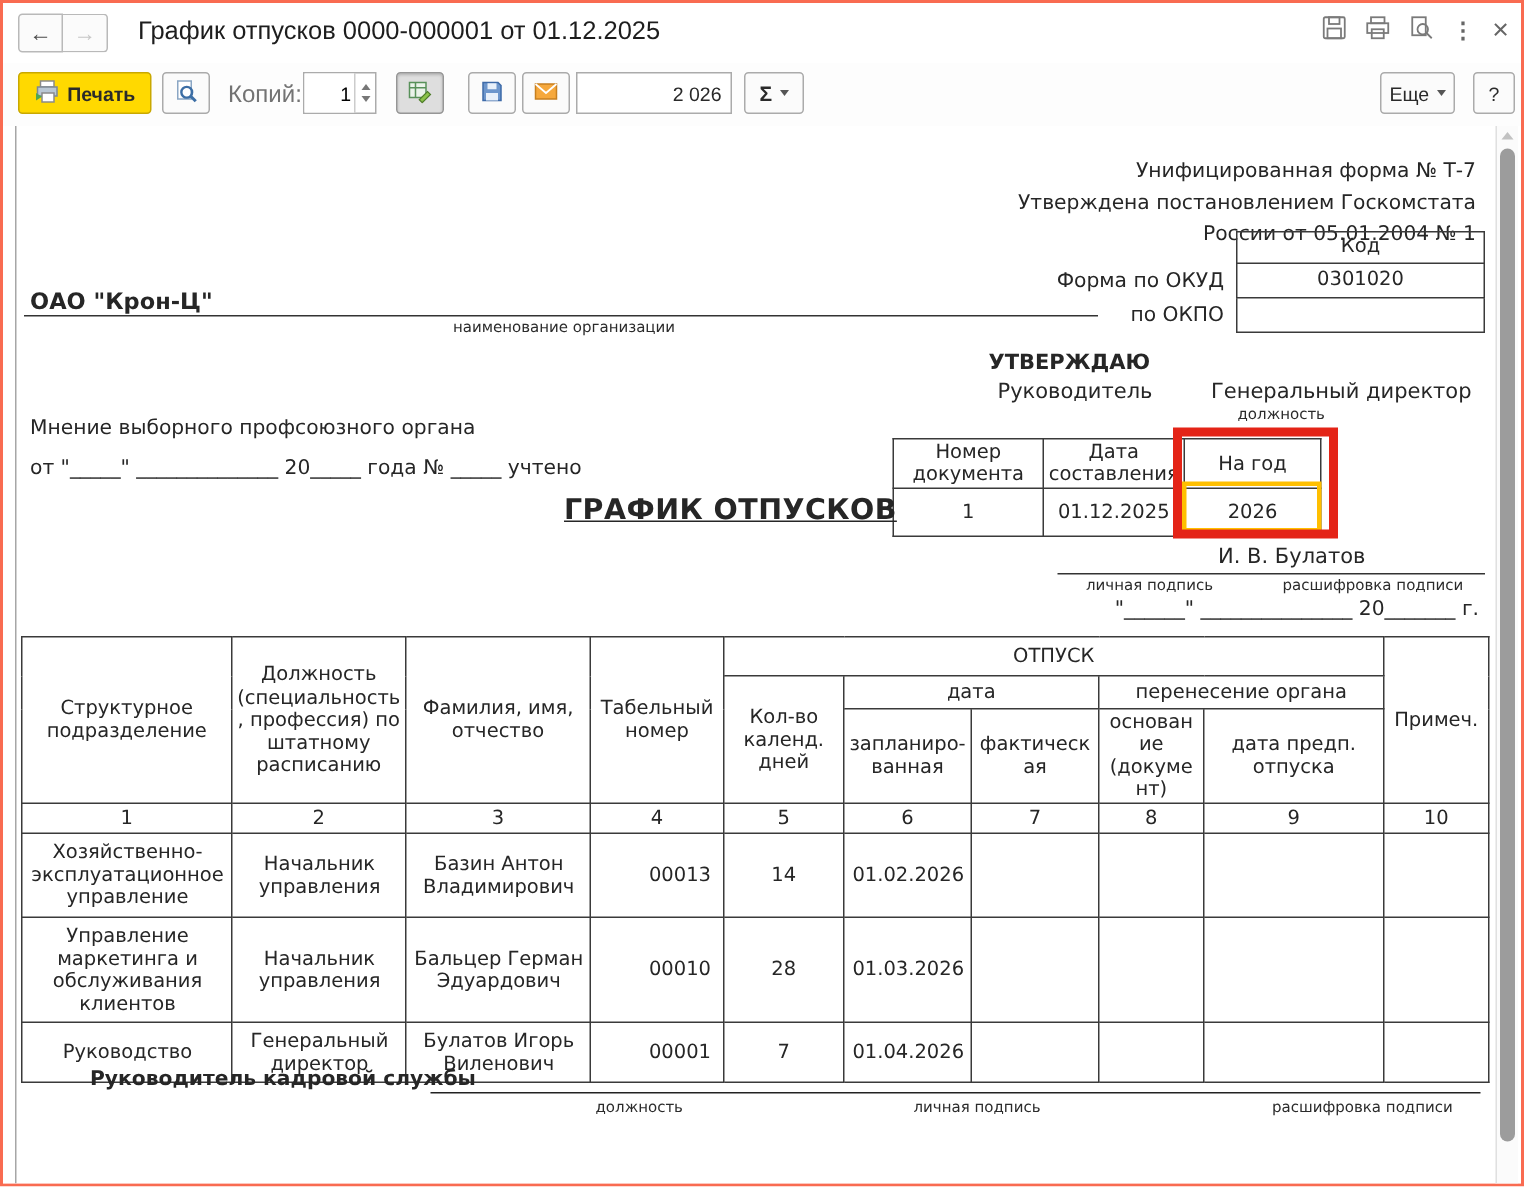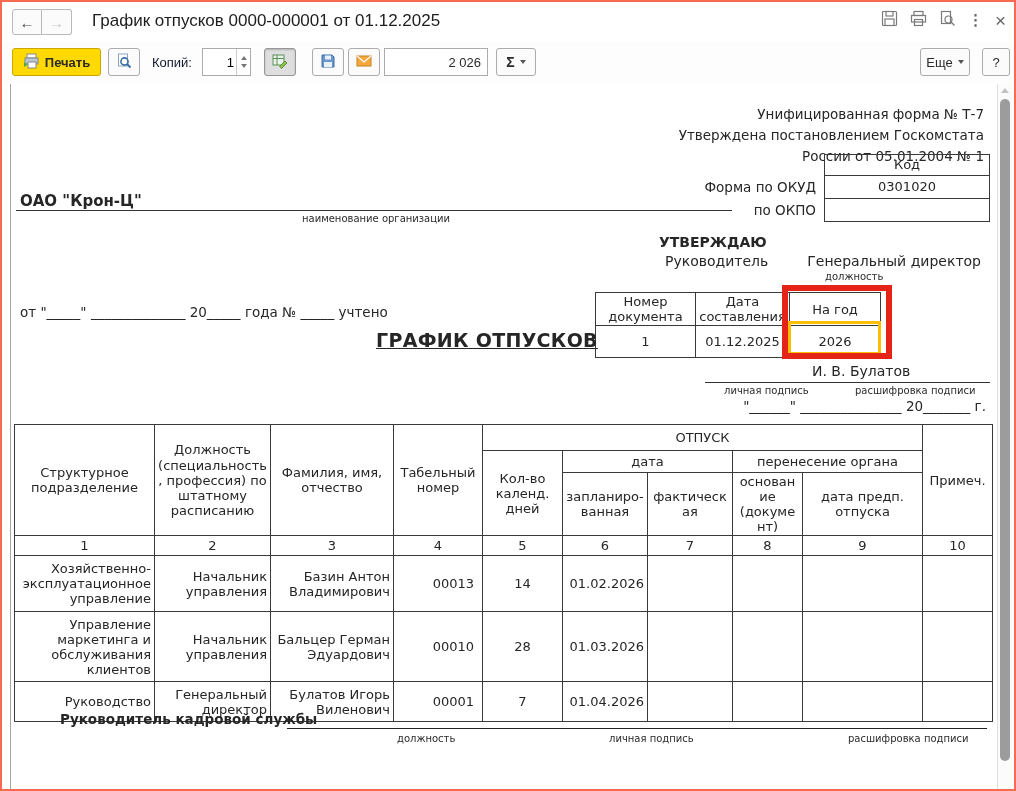--- a/index.html
+++ b/index.html
@@ -32,21 +32,21 @@
 
   
   .toolbar { position:relative; height:42px; background:#fdfdfd; }
   .tbtn {
     position:absolute; top:6px; height:28px; background:#fbfbfb;
     border:1px solid #ababab; border-radius:3px; cursor:pointer;
     display:flex; align-items:center; justify-content:center; font-size:13px; color:#2a2a2a;
   }
   .btn-print { left:10px; width:89px; background:#ffd900; border-color:#c9a800; gap:6px; font-weight:bold; }
   .btn-preview { left:106px; width:32px; }
-  .lbl-copies { position:absolute; left:150px; top:13px; font-size:13px; color:#0f172a; }
+  .lbl-copies { position:absolute; left:150px; top:13px; font-size:16px; color:#737373; }
   .copies-field {
     position:absolute; left:200px; top:6px; width:49px; height:28px;
     border:1px solid #ababab; background:#fff; display:flex;
   }
   .copies-field input {
     width:33px; border:none; outline:none; text-align:right; font-size:13px; padding-right:2px;
     font-family:"Liberation Sans",sans-serif;
   }
   .spinner { width:14px; border-left:1px solid #ccc; display:flex; flex-direction:column;
     align-items:center; justify-content:center; gap:4px; cursor:pointer; }
@@ -90,21 +90,21 @@
   .doc-table th, .doc-table td { text-align:center; vertical-align:middle; padding:1px; }
 
   .red-box { position:absolute; left:780px; top:201px; width:110px; height:74px;
     border:6px solid #e42417; pointer-events:none; }
   .gold-box { position:absolute; left:786px; top:237px; width:93px; height:34px;
     border:3px solid #ffbf00; pointer-events:none; }
 
   .main-table { position:absolute; left:12px; top:340px; width:978px; }
   .main-table th { text-align:center; vertical-align:middle; overflow-wrap:break-word; }
   .main-table td { vertical-align:middle; overflow-wrap:break-word; }
-  .main-table td.al { text-align:right; padding-left:4px; }
+  .main-table td.al { text-align:center; padding-left:4px; }
   .main-table td.ac { text-align:center; }
   .main-table td.ar { text-align:right; padding-right:8px; }
 
   .page-edge { position:absolute; left:8px; top:0; height:705px; border-left:1px solid #a6a6a6; }
 
   .scrollbar { position:absolute; right:2px; top:0; width:15px; height:705px; background:#fbfbfb;
     border-left:1px solid #e0e0e0; }
   .scroll-up { position:absolute; left:3px; top:4px; width:0; height:0;
     border-left:4px solid transparent; border-right:4px solid transparent; border-bottom:5px solid #c2c2c2; cursor:pointer; }
   .thumb { position:absolute; left:2px; top:15px; width:10px; height:662px; background:#9c9c9c; border-radius:5px; cursor:grab; }
@@ -240,20 +240,21 @@
 
     <div class="abs b" style="left:18px; top:108px; font-size:15px;">ОАО "Крон-Ц"</div>
     <div class="hline" style="left:14px; top:126px; width:716px;"></div>
     <div class="abs cap" style="left:300px; top:129px; width:260px; text-align:left; white-space:nowrap;">наименование организации</div>
 
     <div class="abs b" style="left:657px; top:150px; font-size:14px;">УТВЕРЖДАЮ</div>
     <div class="abs" style="left:663px; top:169px; font-size:14px;">Руководитель</div>
     <div class="abs" style="right:33px; top:169px; font-size:14px;">Генеральный директор</div>
     <div class="abs cap" style="left:823px; top:187px;">должность</div>
 
+    <div class="abs" style="left:18px; top:193px; font-size:13.5px;">Мнение выборного профсоюзного органа</div>
     <div class="abs" style="left:18px; top:220px; font-size:13.5px;">от "_____" ______________ 20_____ года № _____ учтено</div>
 
     <table class="grid doc-table">
       <colgroup>
           <col style="width:100px">
           <col style="width:94px">
           <col style="width:91px">
         </colgroup>
       <tbody>
           <tr style="height:30px">

